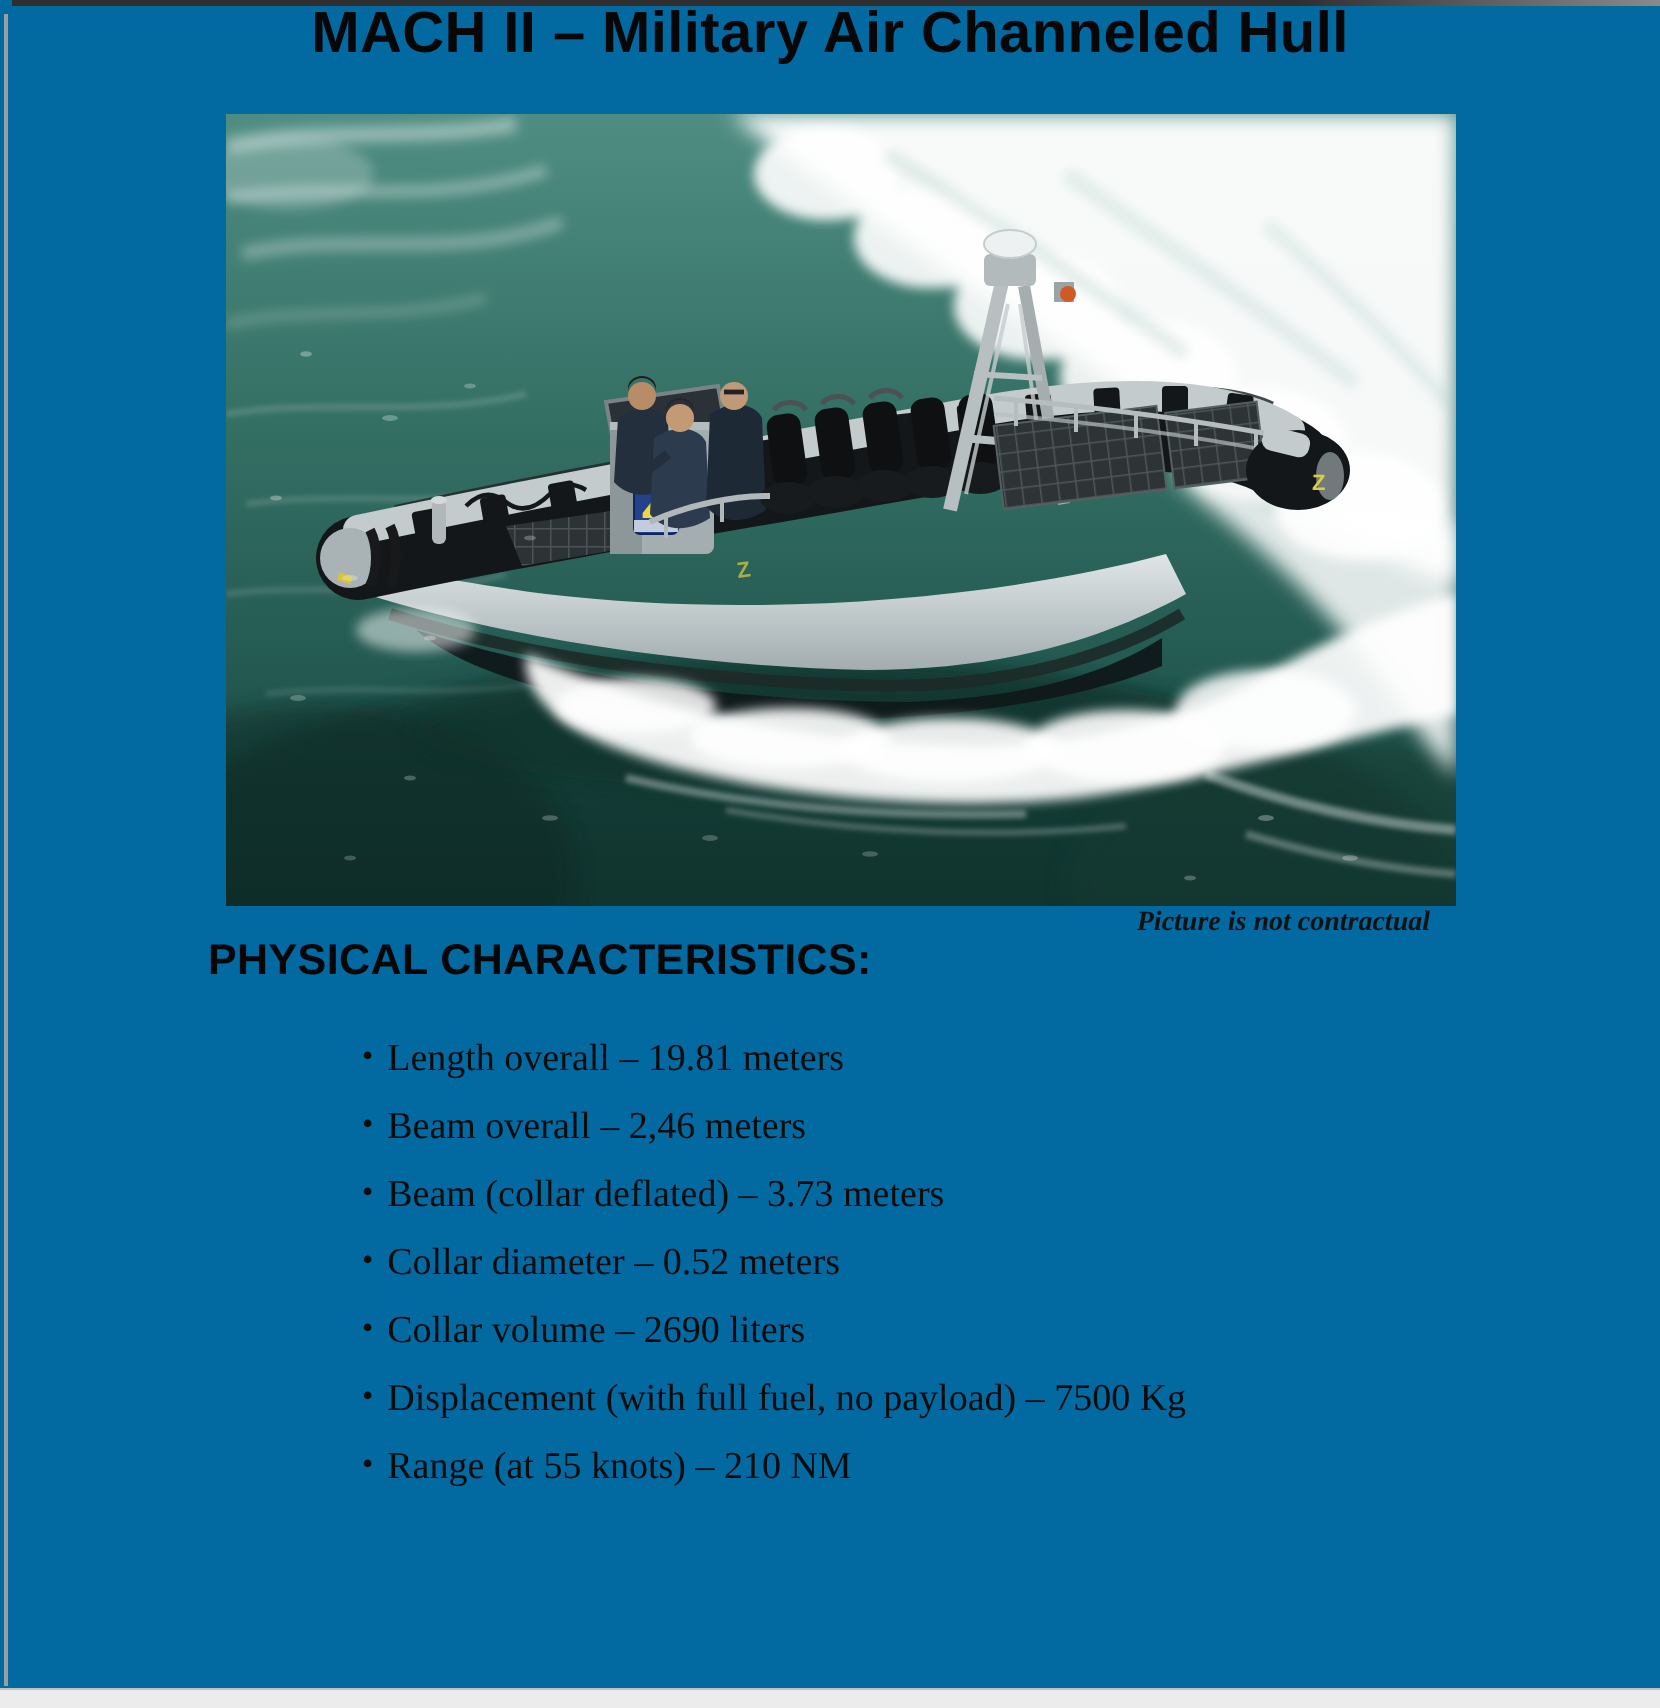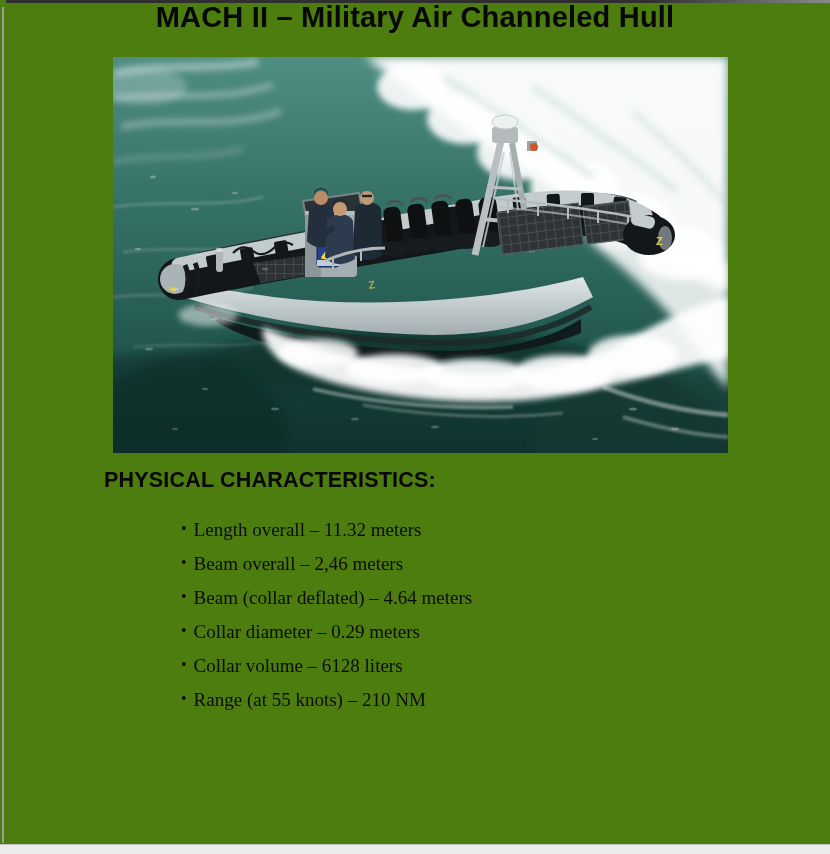--- a/index.html
+++ b/index.html
@@ -1,18 +1,18 @@
 <!DOCTYPE html>
 <html><head>
 <meta charset="utf-8">
 <style>
   html,body { margin:0; padding:0; background:#ffffff; }
   .page {
     position:relative; width:830px; height:854px; overflow:hidden;
-    background:#4d7c0f; color:#0d0d0d;
+    background:#0369a1; color:#0d0d0d;
     font-family:"Liberation Serif", serif;
   }
   .top-rule { position:absolute; top:0; left:6px; right:0; height:3px;
     background:linear-gradient(90deg,#2f2f2f 0%,#2f2f2f 78%,#8a8a8a 100%); }
   .left-rule { position:absolute; top:7px; left:2px; bottom:11px; width:2px; background:#9d9d9d; }
   .bottom-strip { position:absolute; left:0; right:0; bottom:0; height:9px;
     background:#ececec; border-top:1px solid #c2c2c2; }
   .doc-title {
     position:absolute; top:1px; left:0; width:100%; margin:0;
     text-align:center; font-family:"Liberation Sans", sans-serif;
@@ -276,27 +276,29 @@
         <ellipse cx="92" cy="332" rx="3" ry="1.3" opacity="0.25"></ellipse>
         <ellipse cx="162" cy="352" rx="4" ry="1.4" opacity="0.25"></ellipse>
         <ellipse cx="242" cy="362" rx="4" ry="1.5" opacity="0.22"></ellipse>
         <ellipse cx="322" cy="370" rx="4" ry="1.4" opacity="0.22"></ellipse>
         <ellipse cx="62" cy="372" rx="3" ry="1.2" opacity="0.22"></ellipse>
         <ellipse cx="520" cy="352" rx="4" ry="1.5" opacity="0.3"></ellipse>
         <ellipse cx="562" cy="372" rx="4" ry="1.4" opacity="0.28"></ellipse>
         <ellipse cx="482" cy="382" rx="3" ry="1.3" opacity="0.25"></ellipse>
       </g>
     </svg>
+    <figcaption class="photo-caption">Picture is not contractual</figcaption>
   </figure>
 
   <h2 class="section-heading">PHYSICAL CHARACTERISTICS:</h2>
 
   <ul class="specs">
-    <li>Length overall – 11.32 meters</li>
+    <li>Length overall – 19.81 meters</li>
     <li>Beam overall – 2,46 meters</li>
-    <li>Beam (collar deflated) – 4.64 meters</li>
-    <li>Collar diameter – 0.29 meters</li>
-    <li>Collar volume – 6128 liters</li>
+    <li>Beam (collar deflated) – 3.73 meters</li>
+    <li>Collar diameter – 0.52 meters</li>
+    <li>Collar volume – 2690 liters</li>
+    <li>Displacement (with full fuel, no payload) – 7500 Kg</li>
     <li>Range (at 55 knots) – 210 NM</li>
   </ul>
 
   <div class="bottom-strip"></div>
 </div>
 
 </body></html>

